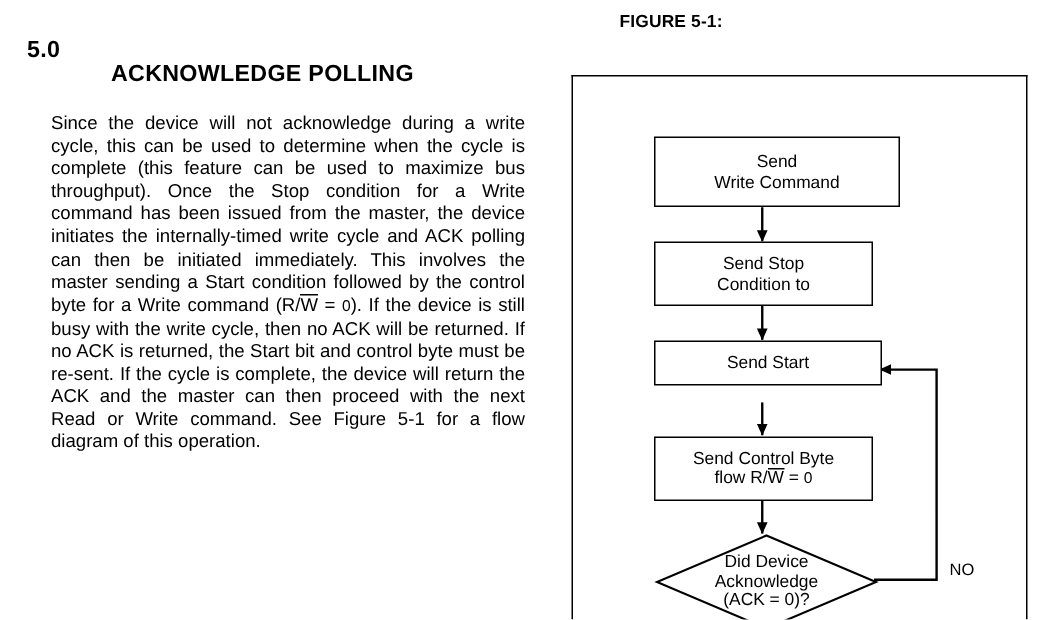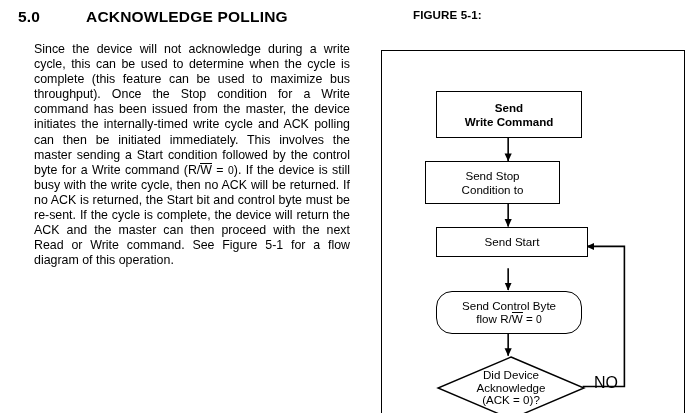--- a/index.html
+++ b/index.html
@@ -23,28 +23,28 @@
     top: 8px;
     width: 348px;
   }
   .section-head {
     display: flex;
     align-items: center;
     font-weight: bold;
     font-size: 15.5px;
     letter-spacing: 0.2px;
     margin: 0 0 12px 0;
-    gap: 12px;
   }
   .section-num {
     width: 56px;
     flex: 0 0 56px;
   }
   .section-title {
     white-space: nowrap;
+    margin-top: 33px;
   }
   .body-text {
     font-size: 12.4px;
     line-height: 15.1px;
     text-align: justify;
     margin: 16px;
   }
   .ovl {
     border-top: 1px solid #000;
     padding-top: 0px;
@@ -132,21 +132,22 @@
     display: flex;
     align-items: center;
     justify-content: center;
     text-align: center;
     font-size: 11.6px;
     line-height: 12.6px;
   }
 
   .edge-label {
     position: absolute;
-    font-size: 16px;
+    font-size: 11px;
+    margin-left: 39px;
   }
 
   .lines {
     position: absolute;
     left: 0;
     top: 0;
     width: 100%;
     height: 100%;
     pointer-events: none;
   }
@@ -185,41 +186,41 @@
 
       <line x1="127" y1="153" x2="127" y2="176" stroke="#000" stroke-width="1.6" marker-end="url(#arrow)"></line>
 
       <line x1="127" y1="218" x2="127" y2="240" stroke="#000" stroke-width="1.6" marker-end="url(#arrow)"></line>
 
       <line x1="127" y1="283" x2="127" y2="306" stroke="#000" stroke-width="1.6" marker-end="url(#arrow)"></line>
 
       <polyline points="202,337 244,337 244,196 206,196" fill="none" stroke="#000" stroke-width="1.6" marker-end="url(#arrow)"></polyline>
     </svg>
 
-    <div class="node" style="left:54px; top:40px; width:146px; height:47px;font-weight:bold;">
+    <div class="node" style="left:54px; top:40px; width:164px; height:47px;">
       <div>
         <span>Send</span><br>
         <span>Write Command</span>
       </div>
     </div>
 
-    <div class="node" style="left:43px; top:110px; width:135px; height:43px;align-items:center;">
+    <div class="node" style="left:54px; top:110px; width:146px; height:43px;align-items:center;">
       <div>
         <span>Send Stop</span><br>
         <span>Condition to</span><br>
       </div>
     </div>
 
     <div class="node" style="left:54px; top:176px; width:152px; height:30px;">
       <div>
         <span>Send Start</span>
       </div>
     </div>
 
-    <div class="node" style="left:54px; top:240px; width:146px; height:43px;border-radius:16px;">
+    <div class="node" style="left:54px; top:240px; width:146px; height:43px;">
       <div>
         <span>Send Control Byte</span><br>
         <span>flow R/</span><span class="ovl">W</span><span> = </span><span class="small-zero">0</span>
       </div>
     </div>
 
     <div class="diamond-wrap" style="left:56px; top:306px; width:146px; height:62px;">
       <svg width="146" height="62" viewBox="0 0 146 62">
         <polygon points="73,0 146,31 73,62 0,31" fill="#fff" stroke="#000" stroke-width="1.4"></polygon>
       </svg>

